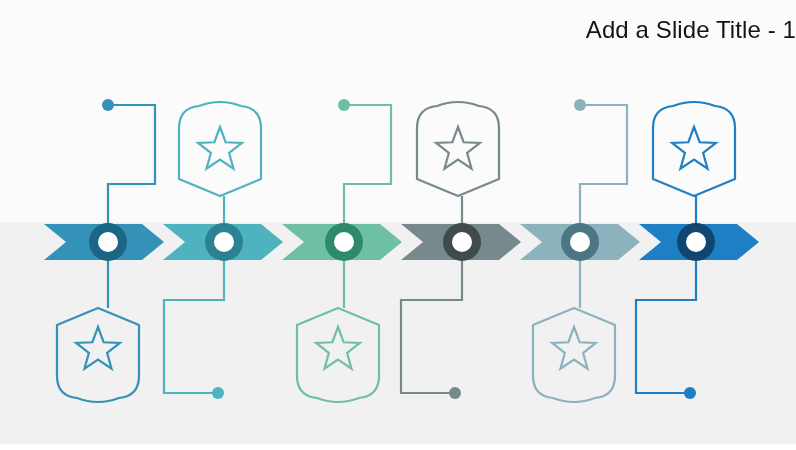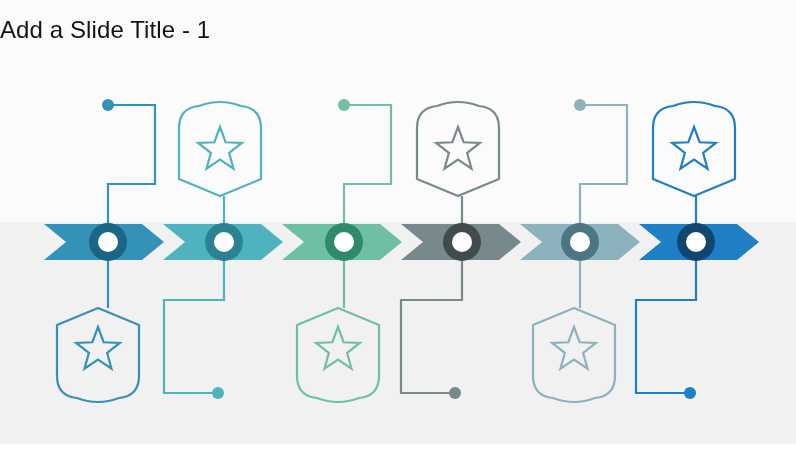--- a/index.html
+++ b/index.html
@@ -25,21 +25,21 @@
     background:#f1f1f1;
   }
   #band-footer{
     position:absolute; left:0; top:444px; width:796px; height:6px;
     background:#ffffff;
   }
   #title{
     position:absolute;
     left:0; top:16px;
     width:796px;
-    text-align:left;
+    text-align:right;
     font-size:24px;
     color:#141414;
     letter-spacing:0.1px;
     font-weight:400;
   }
   #art{
     position:absolute; left:0; top:0;
     width:796px; height:450px;
   }
 </style>

